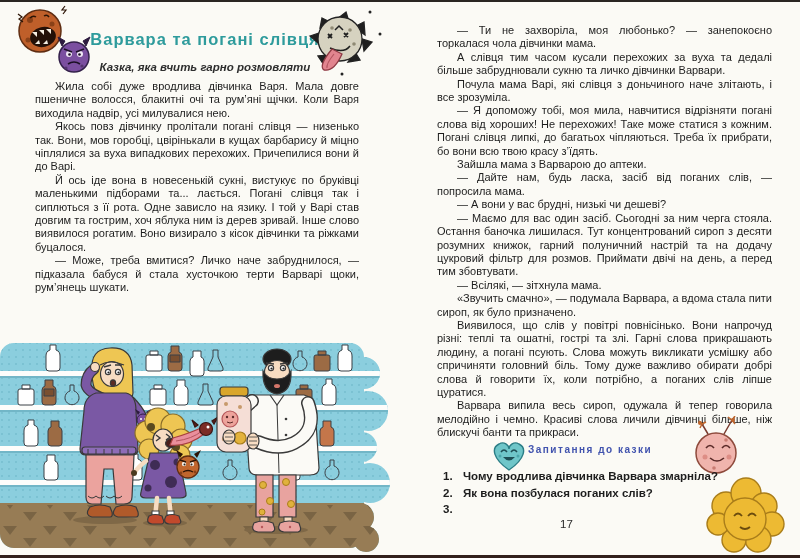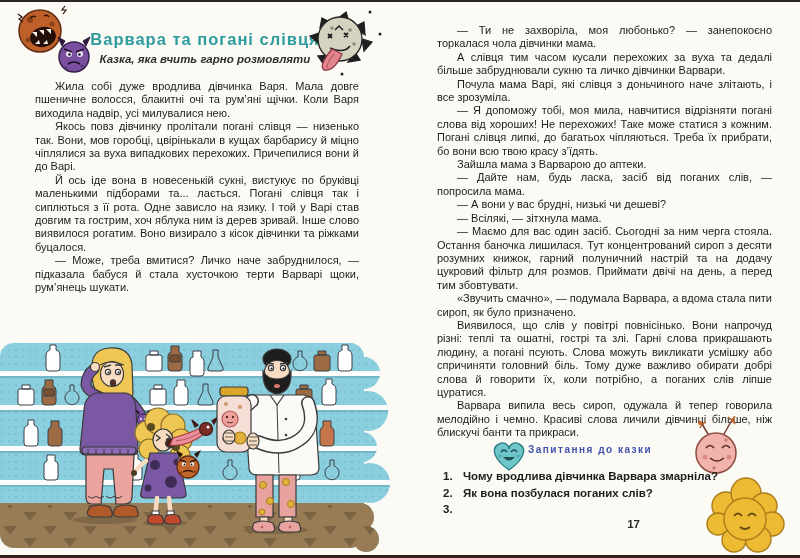--- a/index.html
+++ b/index.html
@@ -8,28 +8,28 @@
   .edge{position:absolute;left:0;width:800px;}
   .edge.top{top:0;height:2px;background:#2a2622;}
   .edge.bottom{bottom:0;height:3px;background:#32201b;}
   .story{position:absolute;font-size:11px;font-weight:normal;line-height:13.4px;
          text-align:justify;letter-spacing:0;}
   .story p{margin:0;text-indent:20px;}
   .story-left{left:35px;top:80px;width:324px;}
   .story-right{left:437px;top:24px;width:335px;}
   .title-block{position:absolute;left:70px;top:30px;width:270px;text-align:center;}
   .book-title{font-size:16.5px;font-weight:bold;color:#2e9b9c;letter-spacing:1px;white-space:nowrap;}
-  .book-subtitle{font-size:11.5px;font-style:italic;font-weight:bold;color:#2e2e2e;margin-top:4px;white-space:nowrap;}
+  .book-subtitle{font-size:11.5px;font-style:italic;font-weight:bold;color:#2e2e2e;margin-top:12px;white-space:nowrap;}
   .q-heading{position:absolute;left:528px;top:444px;width:220px;font-size:10px;font-weight:bold;
              color:#4153ae;letter-spacing:1.5px;white-space:nowrap;}
   .questions{position:absolute;left:443px;top:470px;width:330px;font-size:11.5px;font-weight:bold;}
   .q-row{display:flex;margin-bottom:3.5px;line-height:13px;}
   .q-num{width:20px;flex:0 0 20px;}
-  .page-num{position:absolute;left:560px;top:518px;width:80px;text-align:right;
-            font-size:11.5px;font-weight:bold;color:#2b2b2b;}
+  .page-num{position:absolute;left:560px;top:518px;width:80px;text-align:left;
+            font-size:11.5px;font-weight:normal;color:#2b2b2b;}
   svg{position:absolute;display:block;}
 </style>
 </head>
 <body>
 
 <div class="edge top"></div>
 <div class="edge bottom"></div>
 
 <svg style="left:10px;top:4px" width="100" height="76" viewBox="0 0 100 76">
   <g>
@@ -302,22 +302,22 @@
 </svg>
 
 <div class="story story-right">
   <p>— Ти не захворіла, моя любонько? — занепокоєно торкалася чола дівчинки мама.</p>
   <p>А слівця тим часом кусали перехожих за вуха та дедалі більше забруднювали сукню та личко дівчинки Варвари.</p>
   <p>Почула мама Варі, які слівця з доньчиного наче злітають, і все зрозуміла.</p>
   <p>— Я допоможу тобі, моя мила, навчитися відрізняти погані слова від хороших! Не перехожих! Таке може статися з кожним. Погані слівця липкі, до багатьох чіпляються. Треба їх прибрати, бо вони всю твою красу з’їдять.</p>
   <p>Зайшла мама з Варварою до аптеки.</p>
   <p>— Дайте нам, будь ласка, засіб від поганих слів, — попросила мама.</p>
   <p>— А вони у вас брудні, низькі чи дешеві?</p>
+  <p>— Маємо для вас один засіб. Сьогодні за ним черга стояла. Остання баночка лишилася. Тут концентрований сироп з десяти розумних книжок, гарний полуничний настрій та на додачу цукровий фільтр для розмов. Приймати двічі на день, а перед тим збовтувати.</p>
   <p>— Всілякі, — зітхнула мама.</p>
-  <p>— Маємо для вас один засіб. Сьогодні за ним черга стояла. Остання баночка лишилася. Тут концентрований сироп з десяти розумних книжок, гарний полуничний настрій та на додачу цукровий фільтр для розмов. Приймати двічі на день, а перед тим збовтувати.</p>
   <p>«Звучить смачно», — подумала Варвара, а вдома стала пити сироп, як було призначено.</p>
   <p>Виявилося, що слів у повітрі повнісінько. Вони напрочуд різні: теплі та ошатні, гострі та злі. Гарні слова прикрашають людину, а погані псують. Слова можуть викликати усмішку або спричиняти головний біль. Тому дуже важливо обирати добрі слова й говорити їх, коли потрібно, а поганих слів ліпше цуратися.</p>
   <p>Варвара випила весь сироп, одужала й тепер говорила мелодійно і чемно. Красиві слова личили дівчинці більше, ніж блискучі банти та прикраси.</p>
 </div>
 
 <svg style="left:489px;top:440px" width="40" height="32" viewBox="0 0 40 32">
   <path d="M20 30 C4 19 2 8 10 4 C15 1 20 5 20 9 C20 5 25 1 30 4 C38 8 36 19 20 30 Z" fill="#6fc6c9" stroke="#2b7d85" stroke-width="1.4"></path>
   <path d="M12 12 q3 -4 6 0 M22 12 q3 -4 6 0" stroke="#1e4f55" stroke-width="1.5" fill="none"></path>
   <path d="M14 17 q6 7 12 0 z" fill="#1e4f55"></path>
   <circle cx="11" cy="16" r="1.5" fill="#4aa7ab"></circle>

